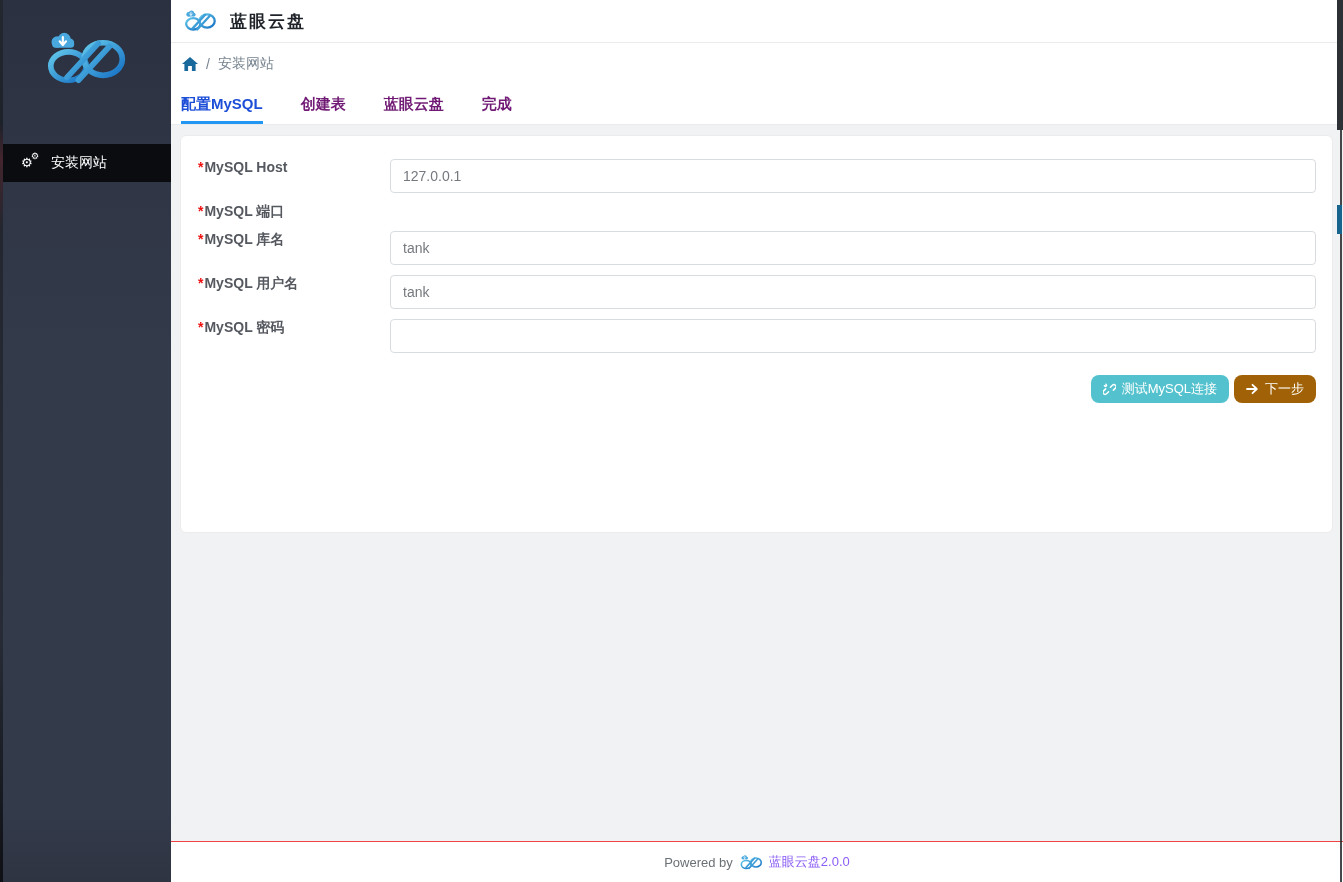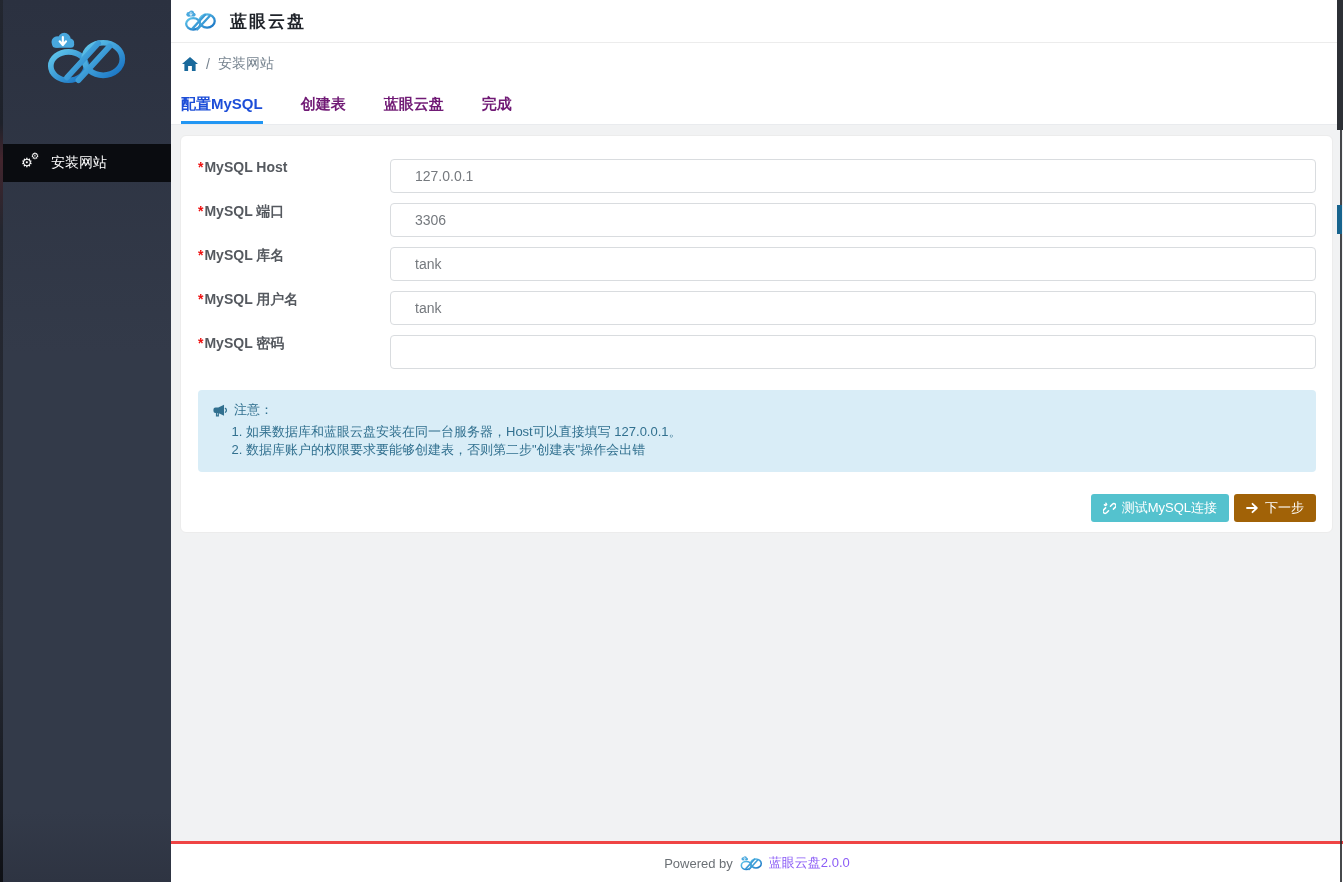--- a/index.html
+++ b/index.html
@@ -37,37 +37,37 @@
   .tab.active { color:#1d4ed8; border-bottom-color:#2196f3; }
 
   .content { flex:1; padding:10px 10px 0 9px; overflow:hidden; }
   .card { background:#fff; border:1px solid #ececec; border-radius:6px;
           height:398px; padding:23px 16px 12px 17px; }
 
   .form-row { display:flex; align-items:flex-start; margin-bottom:10px; }
   .form-label { width:192px; flex-shrink:0; font-size:14px; font-weight:bold; color:#55595f; }
   .req { color:#ee1111; margin-right:1px; }
   .form-input { flex:1; height:34px; border:1px solid #d9dcdf; border-radius:4px;
-                padding:0 24px; font-size:14px; color:#75797e; background:#fff; outline:none;
+                padding:0 12px; font-size:14px; color:#75797e; background:#fff; outline:none;
                 font-family:inherit; }
 
   .notice { margin-top:21px; background:#d9edf7; border-radius:4px; color:#31708f;
             font-size:13px; line-height:18px; padding:11px 15px 13px; }
   .notice-title { display:flex; align-items:center; gap:6px; font-weight:normal; }
   .notice ol { margin:4px 0 0; padding-left:33px; }
   .notice li { line-height:18px; }
 
   .actions { display:flex; justify-content:flex-end; gap:5px; margin-top:22px; }
-  .btn { height:28px; border:none; border-radius:3px; color:#fff; font-size:13px;
+  .btn { height:28px; border:none; border-radius:8px; color:#fff; font-size:13px;
          display:inline-flex; align-items:center; gap:6px; padding:0 12px; cursor:pointer;
          font-family:inherit; }
   .btn-test { background:#54c2ce; }
   .btn-next { background:#a16207; }
 
-  .footer { height:41px; background:#fff; border-top:3px solid #ef4444; flex-shrink:0;
+  .footer { height:41px; background:#fff; border-top:1px solid #ef4444; flex-shrink:0;
             display:flex; align-items:center; justify-content:center; gap:6px;
             font-size:13px; color:#6b7075; }
   .footer a { color:#8b5cf6; text-decoration:none; cursor:pointer; }
 
   
   .scroll-edge { position:fixed; top:0; right:0; width:7px; height:882px; z-index:60; }
   .scroll-edge .seg-top { position:absolute; top:0; right:0; width:6px; height:130px; background:#2d3035; }
   .scroll-edge .line { position:absolute; top:0; right:1px; width:2px; height:882px; background:#26282c; opacity:.85; }
   .scroll-edge .thumb { position:absolute; top:205px; right:1px; width:5px; height:29px; background:#17648e; }
 </style>
@@ -147,21 +147,20 @@
           <div class="form-label">
             <span class="req">*</span><span>MySQL Host</span>
           </div>
           <input class="form-input" type="text" value="127.0.0.1" style="">
         </div>
 
         <div class="form-row">
           <div class="form-label">
             <span class="req">*</span><span>MySQL 端口</span>
           </div>
-          <input class="form-input" type="text" value="3306" style="">
         </div>
 
         <div class="form-row">
           <div class="form-label">
             <span class="req">*</span><span>MySQL 库名</span>
           </div>
           <input class="form-input" type="text" value="tank" style="">
         </div>
 
         <div class="form-row">
@@ -171,33 +170,20 @@
           <input class="form-input" type="text" value="tank" style="">
         </div>
 
         <div class="form-row">
           <div class="form-label">
             <span class="req">*</span><span>MySQL 密码</span>
           </div>
           <input class="form-input" type="text" value="" style="">
         </div>
 
-        <div class="notice">
-          <div class="notice-title">
-            <svg width="15" height="13" viewBox="0 0 17 14">
-              <path d="M12.5 0.5 V13 L6 9.8 H2.8 A2.3 2.3 0 0 1 .5 7.5 V6 A2.3 2.3 0 0 1 2.8 3.7 H6 Z" fill="#31708f"></path>
-              <path d="M14 4.6 a2.6 2.6 0 0 1 0 4.4 M4 10 v3 h2 v-3" stroke="#31708f" stroke-width="1.4" fill="none" stroke-linecap="round"></path>
-            </svg>
-            <span>注意：</span>
-          </div>
-          <ol>
-            <li>如果数据库和蓝眼云盘安装在同一台服务器，Host可以直接填写 127.0.0.1。</li>
-            <li>数据库账户的权限要求要能够创建表，否则第二步"创建表"操作会出错</li>
-          </ol>
-        </div>
 
         <div class="actions">
           <button class="btn btn-test">
             <svg width="13" height="13" viewBox="0 0 15 15">
               <g fill="none" stroke="#ffffff" stroke-width="1.7" stroke-linecap="round">
                 <path d="M8.6 4.8 l2.3-2.3 a2.4 2.4 0 0 1 3.4 3.4 L12 8.2"></path>
                 <path d="M6.4 10.2 l-2.3 2.3 a2.4 2.4 0 0 1 -3.4 -3.4 L3 6.8"></path>
                 <path d="M1.6 3.2 l1.7 .8 M3.4 1.4 l.8 1.7"></path>
               </g>
             </svg>

